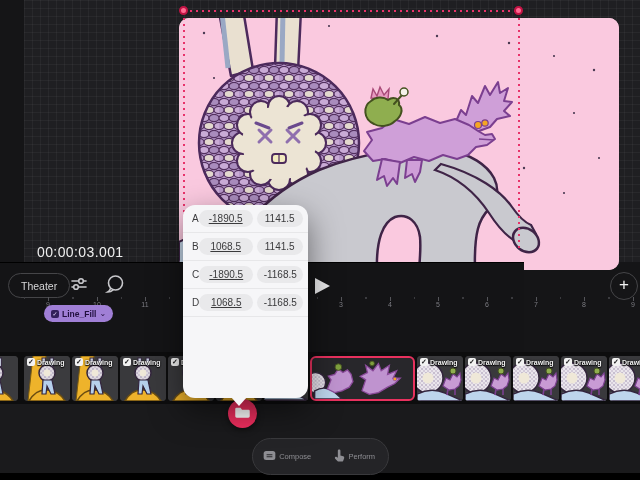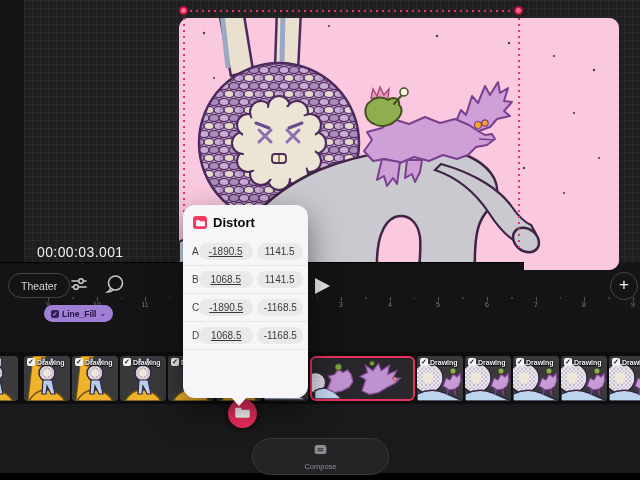--- a/index.html
+++ b/index.html
@@ -65,21 +65,21 @@
   .tile-head .cb { width:8px; height:8px; background:#f2f2f2; border-radius:2px;
     color:#1c1c1e; font-size:7px; line-height:8px; text-align:center; font-weight:bold; }
   .tile-head .tl { font-size:7px; font-weight:bold; color:#f2f2f2; text-shadow:0 0 2px #000, 0 1px 1px #000; }
 
   .folder-btn { position:absolute; left:228px; top:136px; width:29px; height:29px; border-radius:50%;
     background:#ee2e5e; display:flex; align-items:center; justify-content:center;
     box-shadow:0 2px 6px rgba(0,0,0,.5); z-index:5; }
 
   .mode-bar { position:absolute; left:252px; top:175px; width:137px; height:37px; border-radius:19px;
     background:#242427; border:1px solid #39393c; display:flex; z-index:6; }
-  .mode-tab { flex:1; display:flex; flex-direction:column; align-items:center; justify-content:center; gap:2px; }
+  .mode-tab { flex:1; display:flex; flex-direction:row; align-items:center; justify-content:center; gap:2px; }
   .mode-tab .mlabel { font-size:7.5px; color:#8e8e93; }
   .mode-tab.active .mlabel { color:#fff; font-weight:bold; }
 
   
   .popup { position:absolute; left:183px; top:205px; width:125px; height:193px; background:#f6f6f8;
     border-radius:12px; box-shadow:0 12px 32px rgba(0,0,0,.5); z-index:30; }
   .popup .tail { position:absolute; left:48px; bottom:-8px; width:0; height:0;
     border-left:8px solid transparent; border-right:8px solid transparent; border-top:9px solid #f6f6f8; }
   .phead { display:flex; align-items:center; gap:6px; padding:10px 10px 8px 10px; }
   .phead .ficon { width:14px; height:13px; border-radius:3px; background:#f23a62;
@@ -458,34 +458,34 @@
     <div class="mode-bar">
       <div class="mode-tab">
         <span>
           <svg width="15" height="13" viewBox="0 0 18 14">
             <rect x="2" y="1.5" width="14" height="11" rx="3" fill="#8e8e93"></rect>
             <path d="M6,6 H12 M6,8.5 H12" stroke="#2a2a2c" stroke-width="1.3" stroke-linecap="round"></path>
           </svg>
         </span>
         <span class="mlabel">Compose</span>
       </div>
+      <div class="mode-tab">
+        <span>
+          <svg width="13" height="14" viewBox="0 0 14 15" fill="#8e8e93">
+            <path d="M6.6,1.6 c.8,0 1.4,.6 1.4,1.4 v5 l3,.9 c.9,.3 1.3,1.1 1,2 l-1,2.7 c-.2,.6 -.8,1 -1.4,1 H6.2 c-.5,0 -.9,-.2 -1.2,-.5 L2.4,11.6 c-.7,-.7 -.4,-1.8 .5,-2.1 .4,-.1 .8,0 1.1,.2 l1.2,.8 V3 c0,-.8 .6,-1.4 1.4,-1.4 Z"></path>
+          </svg>
+        </span>
+        <span class="mlabel">Perform</span>
+      </div>
     </div>
 
     <div class="home-strip"></div>
   </div>
 
   <div class="popup">
-    <div class="phead">
-      <span class="ficon">
-        <svg width="9" height="8" viewBox="0 0 16 14" fill="#fff">
-          <path d="M1.5,2 h4.4 l1.6,2 h7 a1.3,1.3 0 0 1 1.3,1.3 V11 a1.6,1.6 0 0 1 -1.6,1.6 H1.8 A1.6,1.6 0 0 1 .2,11 V3.3 A1.3,1.3 0 0 1 1.5,2 Z"></path>
-        </svg>
-      </span>
-      <span class="ptitle">Distort</span>
-    </div>
     <div class="prow">
       <span class="rl">A</span>
       <span class="vals">
         <span class="vpill vx">-1890.5</span>
         <span class="vpill vy">1141.5</span>
       </span>
     </div>
     <div class="prow">
       <span class="rl">B</span>
       <span class="vals">

